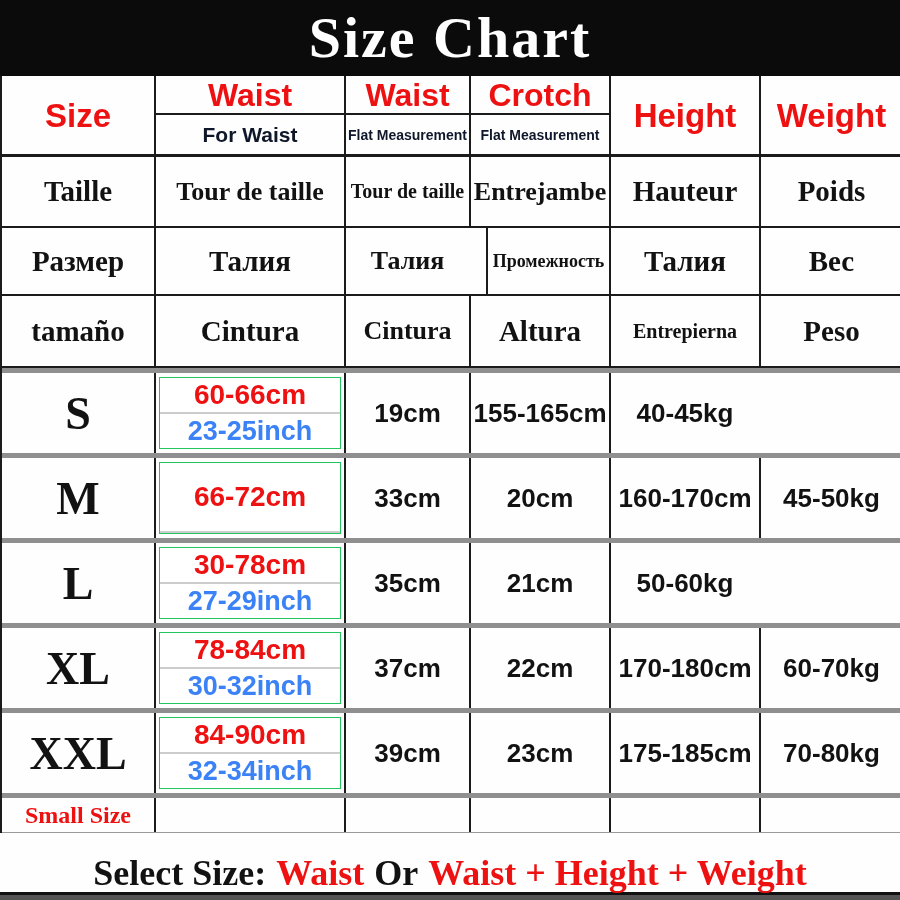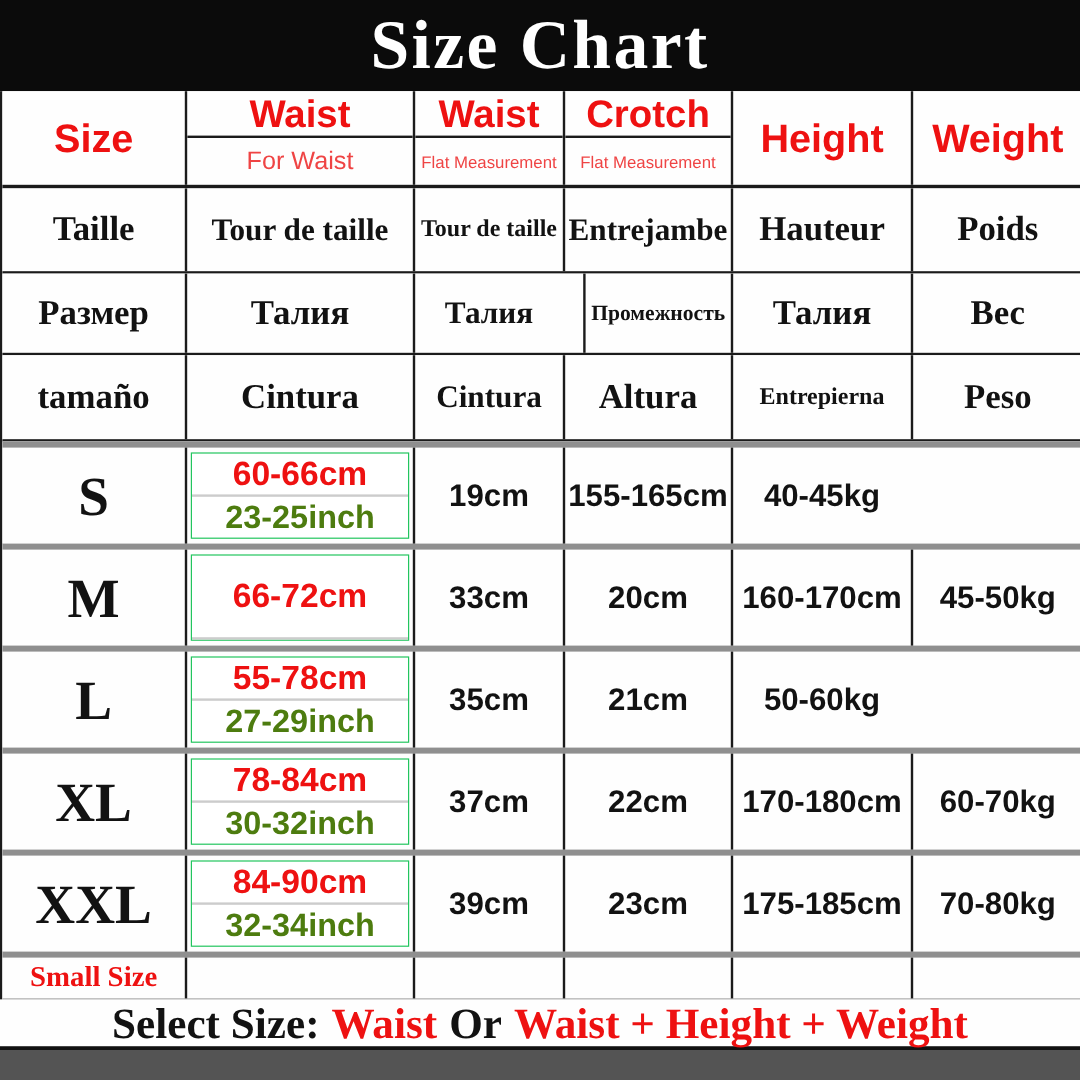--- a/index.html
+++ b/index.html
@@ -34,21 +34,21 @@
   .hdr-red {
     color: var(--red); font-weight: bold; font-size: 33px; line-height: 1;
   }
   .split { flex-direction: column; align-items: stretch; padding: 0; }
   .split .top {
     height: 39px; display: flex; align-items: center; justify-content: center;
     border-bottom: 2px solid #1b1b1b; font-size: 32px;
   }
   .split .bottom {
     flex: 1; display: flex; align-items: center; justify-content: center;
-    color: #ef4444; font-weight: normal;
+    color: #0f172a; font-weight: bold;
   }
   .sub-lg { font-size: 21px; }
   .sub-sm { font-size: 14px; }
   
   .trans-row { border-bottom: 2px solid #1b1b1b; font-family: "Liberation Serif", serif; font-weight: bold; color: #121212; }
   .trans-row:last-of-type { border-bottom: 0; }
   .r-taille { height: 71px; }
   .r-razmer { height: 68px; }
   .r-tamano { height: 72px; }
   .t-lg { font-size: 29px; }
@@ -66,34 +66,34 @@
     flex: 1; margin: 4px 3px; border: 1px solid #22c55e;
     display: flex; flex-direction: column; background: #fff;
   }
   .waist-box .cm {
     flex: 1; display: flex; align-items: center; justify-content: center;
     color: var(--red); font-weight: bold; font-size: 28px;
     border-bottom: 2px solid #cccccc;
   }
   .waist-box .inch {
     flex: 1; display: flex; align-items: center; justify-content: center;
-    color: #4d7c0f; font-weight: bold; font-size: 27px;
+    color: #3b82f6; font-weight: bold; font-size: 27px;
   }
   .val { font-weight: bold; font-size: 26px; color: #121212; }
   
   .small-row { height: 40px; border-top: 5px solid #8f8f8f; border-bottom: 1px solid #9a9a9a; }
   .small-label {
     color: var(--red); font-family: "Liberation Serif", serif;
     font-weight: bold; font-size: 24px;
   }
   
   .select-line {
     height: 39px; display: flex; align-items: center; justify-content: center;
     gap: 10px; font-family: "Liberation Serif", serif; font-weight: bold;
-    font-size: 36px; background: #fefefe; line-height: 1;
+    font-size: 36px; background: #fefefe; line-height: 1; margin-top: 20px;
   }
   .select-line .black { color: #121212; }
   .select-line .red { color: var(--red); }
   
   .footer-band { height: 28px; background: #545454; border-top: 3px solid #111111; }
   :root { --red: #ee1111; }
 </style>
 </head>
 <body>
 
@@ -171,21 +171,21 @@
       <div class="cell val">33cm</div>
       <div class="cell val">20cm</div>
       <div class="cell val">160-170cm</div>
       <div class="cell val">45-50kg</div>
     </div>
 
     <div class="row size-row">
       <div class="cell size-letter">L</div>
       <div class="cell waist-cell">
         <div class="waist-box">
-          <div class="cm">55-78cm</div>
+          <div class="cm">30-78cm</div>
           <div class="inch">27-29inch</div>
         </div>
       </div>
       <div class="cell val">35cm</div>
       <div class="cell val">21cm</div>
       <div class="cell val">50-60kg</div>
     </div>
 
     <div class="row size-row">
       <div class="cell size-letter">XL</div>

